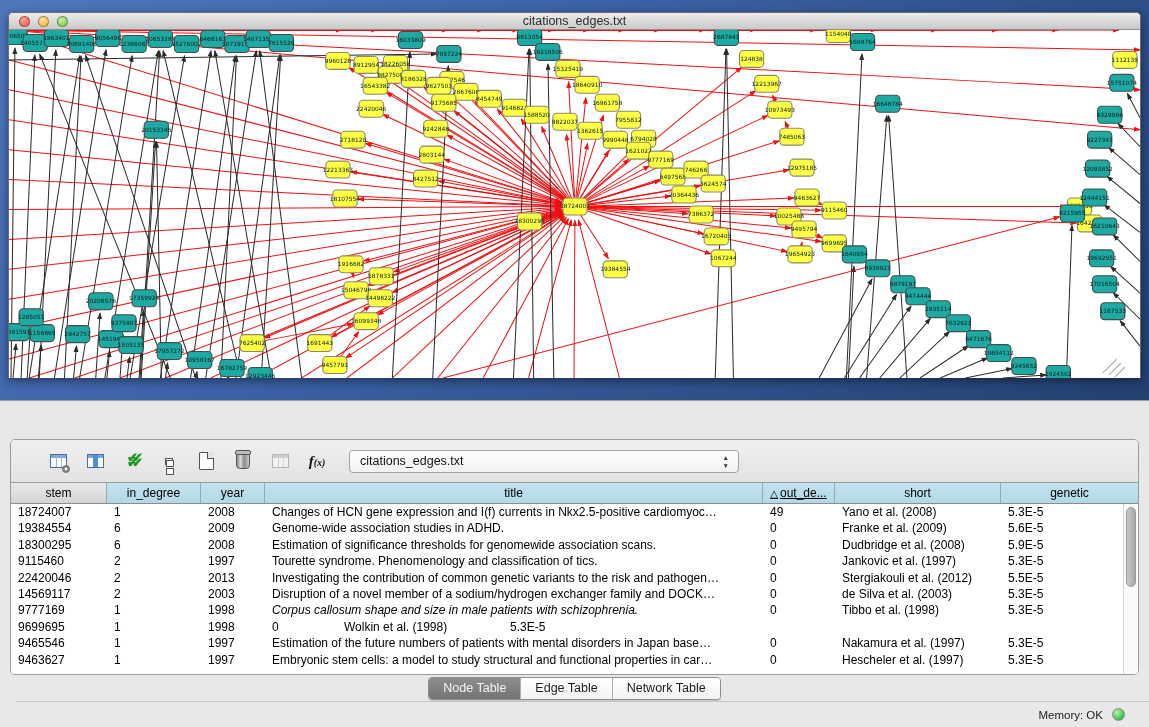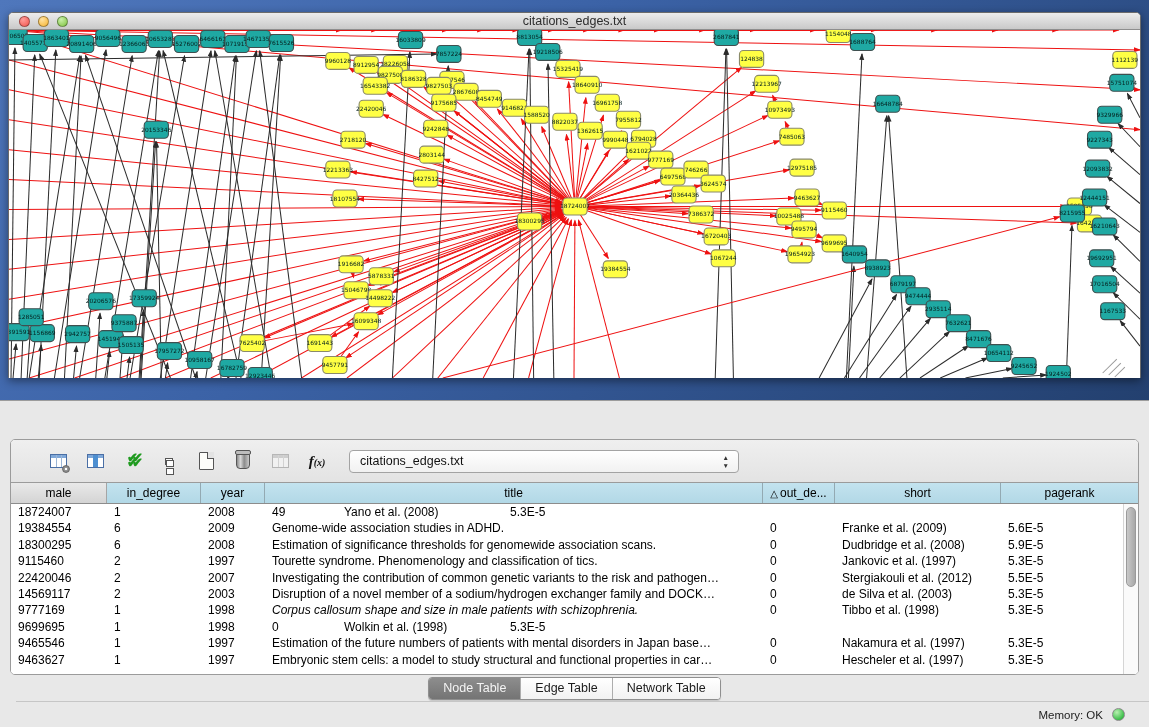--- a/index.html
+++ b/index.html
@@ -824,34 +824,35 @@
         <span class="fx-ic">f<small>(x)</small></span>
       </button>
       <div id="table-select">
         <span>citations_edges.txt</span>
         <span class="arrows">▲<br>▼</span>
       </div>
     </div>
 
     <div id="grid">
       <div id="grid-header">
-          <div class="hcell plain" style="width: 96px;">male</div>
+          <div class="hcell plain" style="width: 96px;">stem</div>
           <div class="hcell" style="width: 94px;">in_degree</div>
           <div class="hcell" style="width: 64px;">year</div>
           <div class="hcell" style="width: 498px;">title</div>
-          <div class="hcell" style="width: 72px;"><span class="sortglyph">△</span>out_de...</div>
+          <div class="hcell" style="width: 72px; text-decoration: underline;"><span class="sortglyph">△</span>out_de...</div>
           <div class="hcell" style="width: 166px;">short</div>
-          <div class="hcell" style="width: 112px; flex: 1 1 0%; border-right: none;">pagerank</div>
+          <div class="hcell" style="width: 112px; flex: 1 1 0%; border-right: none;">genetic</div>
         </div>
       <div id="grid-body">
         <div id="rows">
             <div class="trow">
               <div class="tcell" style="width: 96px;">18724007</div>
               <div class="tcell" style="width: 94px;">1</div>
               <div class="tcell" style="width: 64px;">2008</div>
+              <div class="tcell" style="width: 498px;">Changes of HCN gene expression and I(f) currents in Nkx2.5-positive cardiomyoc…</div>
               <div class="tcell" style="width: 72px;">49</div>
               <div class="tcell" style="width: 166px;">Yano et al. (2008)</div>
               <div class="tcell" style="width: 112px; flex: 1 1 0%;">5.3E-5</div>
             </div>
             <div class="trow">
               <div class="tcell" style="width: 96px;">19384554</div>
               <div class="tcell" style="width: 94px;">6</div>
               <div class="tcell" style="width: 64px;">2009</div>
               <div class="tcell" style="width: 498px;">Genome-wide association studies in ADHD.</div>
               <div class="tcell" style="width: 72px;">0</div>
@@ -872,21 +873,21 @@
               <div class="tcell" style="width: 94px;">2</div>
               <div class="tcell" style="width: 64px;">1997</div>
               <div class="tcell" style="width: 498px;">Tourette syndrome. Phenomenology and classification of tics.</div>
               <div class="tcell" style="width: 72px;">0</div>
               <div class="tcell" style="width: 166px;">Jankovic et al. (1997)</div>
               <div class="tcell" style="width: 112px; flex: 1 1 0%;">5.3E-5</div>
             </div>
             <div class="trow">
               <div class="tcell" style="width: 96px;">22420046</div>
               <div class="tcell" style="width: 94px;">2</div>
-              <div class="tcell" style="width: 64px;">2007</div>
+              <div class="tcell" style="width: 64px;">2013</div>
               <div class="tcell" style="width: 498px;">Investigating the contribution of common genetic variants to the risk and pathogen…</div>
               <div class="tcell" style="width: 72px;">0</div>
               <div class="tcell" style="width: 166px;">Stergiakouli et al. (2012)</div>
               <div class="tcell" style="width: 112px; flex: 1 1 0%;">5.5E-5</div>
             </div>
             <div class="trow">
               <div class="tcell" style="width: 96px;">14569117</div>
               <div class="tcell" style="width: 94px;">2</div>
               <div class="tcell" style="width: 64px;">2003</div>
               <div class="tcell" style="width: 498px;">Disruption of a novel member of a sodium/hydrogen exchanger family and DOCK…</div>

